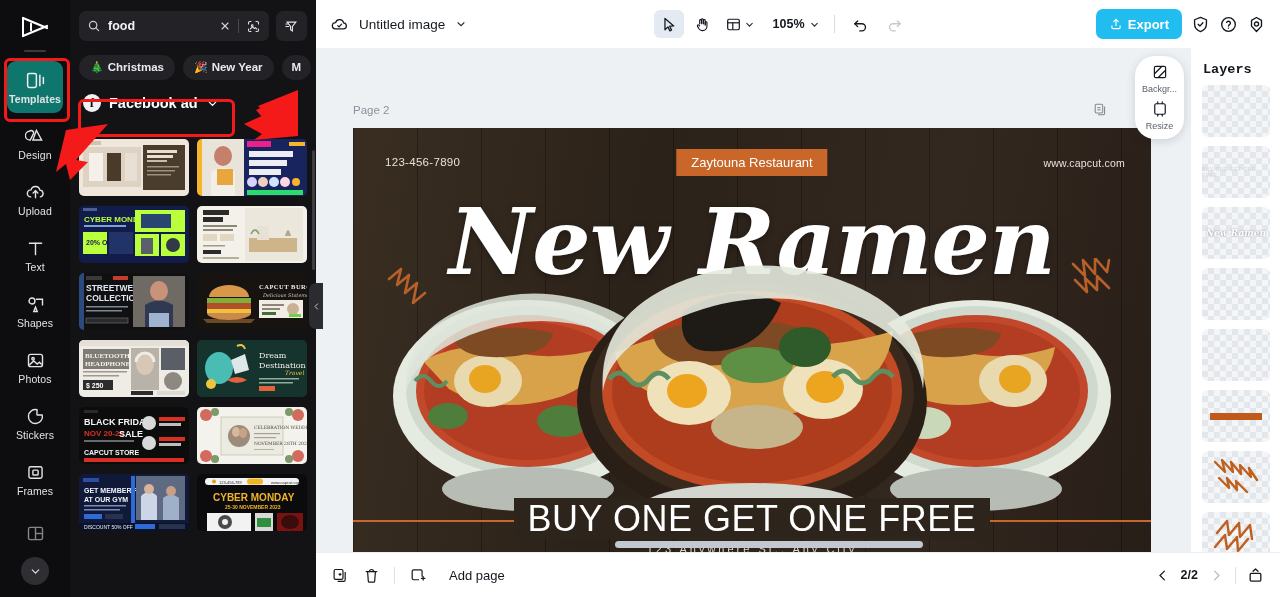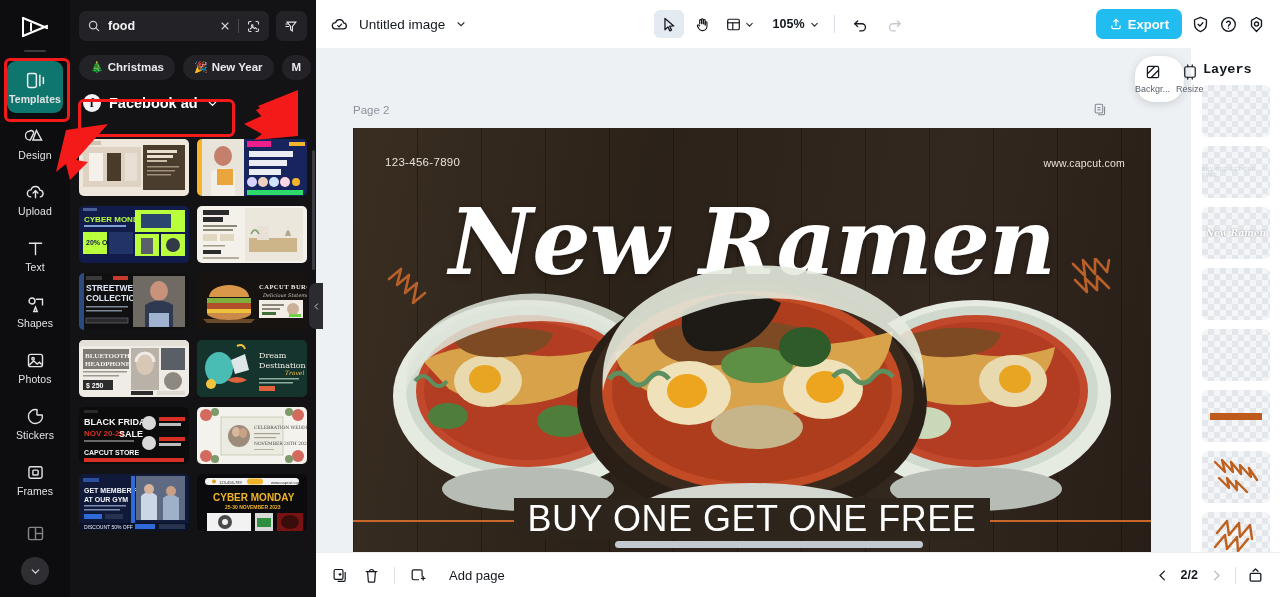--- a/index.html
+++ b/index.html
@@ -181,21 +181,21 @@
     position: absolute; left: 37px; right: 64px; bottom: 4px; height: 7px;
   }
   .hscroll-thumb {
     position: absolute; left: 262px; width: 308px; height: 7px;
     background: #c3c9d0; border-radius: 4px; cursor: pointer;
   }
 
   .float-panel {
     position: absolute; right: 6px; top: 8px; width: 49px;
     background: #ffffff; border-radius: 20px; box-shadow: 0 2px 10px rgba(20,30,45,.16);
-    padding: 7px 0 8px; display: flex; flex-direction: row; align-items: center; gap: 6px; z-index: 12;
+    padding: 7px 0 8px; display: flex; flex-direction: column; align-items: center; gap: 6px; z-index: 12;
   }
   .fp-item { display: flex; flex-direction: column; align-items: center; gap: 3px; cursor: pointer; width: 100%; }
   .fp-item .fl { font-size: 9px; color: #5a626c; }
 
   
   .layers {
     width: 90px; flex: 0 0 90px; background: #ffffff; height: 100%;
     display: flex; flex-direction: column; border-left: 1px solid #eceff2;
   }
   .layers-title { font-size: 13.5px; font-weight: 700; color: #14181f; padding: 14px 12px 8px 12px; font-family: Liberation Mono, monospace; }
@@ -773,20 +773,21 @@
             <rect x="3.5" y="3.5" width="12" height="14" rx="2"></rect>
             <path d="M18.5 7 v11.5 a2 2 0 0 1-2 2 H8"></path>
             <path d="M7 9 h5"></path>
               <path d="M7 12.5 h5"></path>
           </svg>
         </div>
 
         <div class="artboard">
           <div class="ab-phone">123-456-7890</div>
           <div class="ab-url">www.capcut.com</div>
+          <div class="ab-badge">Zaytouna Restaurant</div>
 
           <svg class="squig left" width="56" height="56" viewBox="0 0 56 56" fill="none" stroke="#b8602a" stroke-width="2.6" stroke-linecap="round" stroke-linejoin="round">
             <path d="M6 16 L18 6 L14 22 L26 12 L22 30 L34 20 L30 40 L42 30"></path>
           </svg>
           <svg class="squig right" width="58" height="58" viewBox="0 0 58 58" fill="none" stroke="#b8602a" stroke-width="2.6" stroke-linecap="round" stroke-linejoin="round">
             <path d="M8 6 L20 18 L18 2 L30 16 L30 0 L42 14 L44 2"></path>
             <path d="M10 22 L22 34 L20 20 L32 32 L32 18 L44 30"></path>
           </svg>
 
           <div class="ab-title">New Ramen</div>
@@ -842,20 +843,21 @@
                 <path d="M480 136 q10 -12 20 0 q10 12 20 0 q10 -12 20 0"></path>
               </g>
               <ellipse cx="399" cy="268" rx="112" ry="26" fill="#d3d7cf"></ellipse>
             </svg>
           </div>
 
           <div class="ab-rule"></div>
           <div class="ab-cta">
             <span class="bgpad">BUY ONE GET ONE FREE</span>
           </div>
+          <div class="ab-addr">123 Anywhere St., Any City</div>
         </div>
 
         <div class="hscroll-track">
           <div class="hscroll-thumb"></div>
         </div>
 
         <div class="float-panel">
           <div class="fp-item">
             <span class="ic">
               <svg width="18" height="18" viewBox="0 0 24 24" fill="none" stroke="#14181f" stroke-width="1.6">

